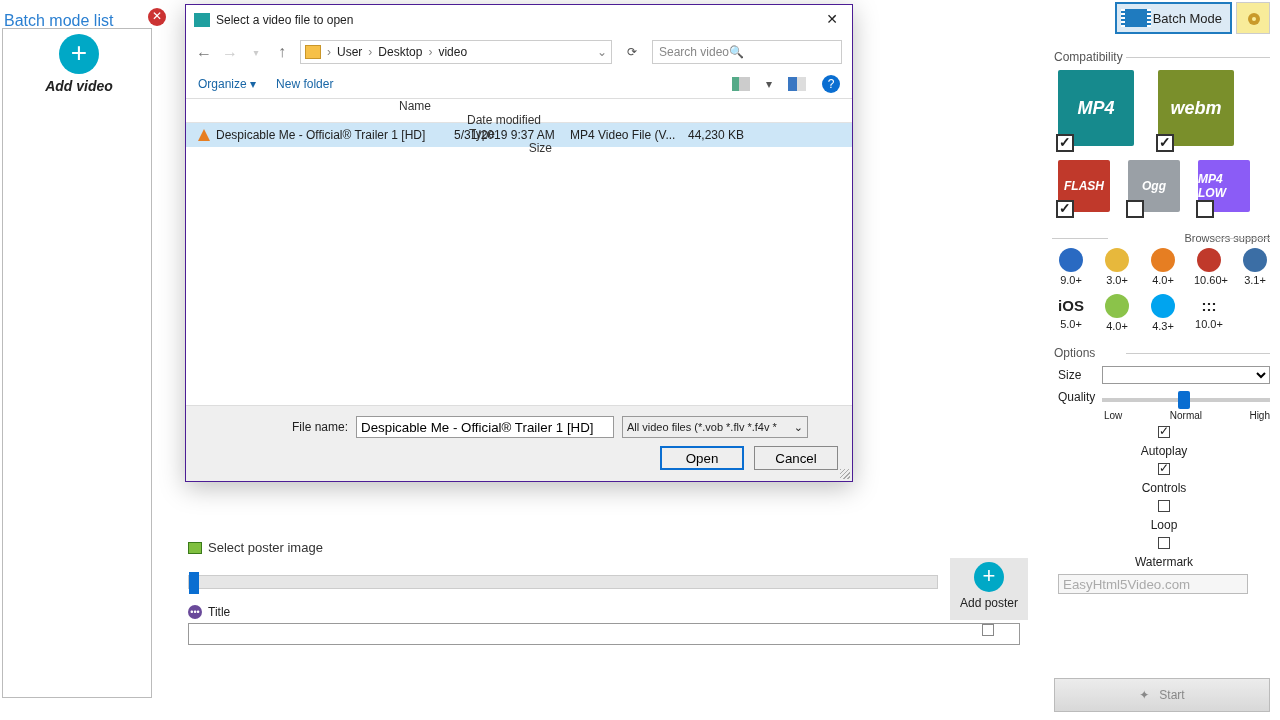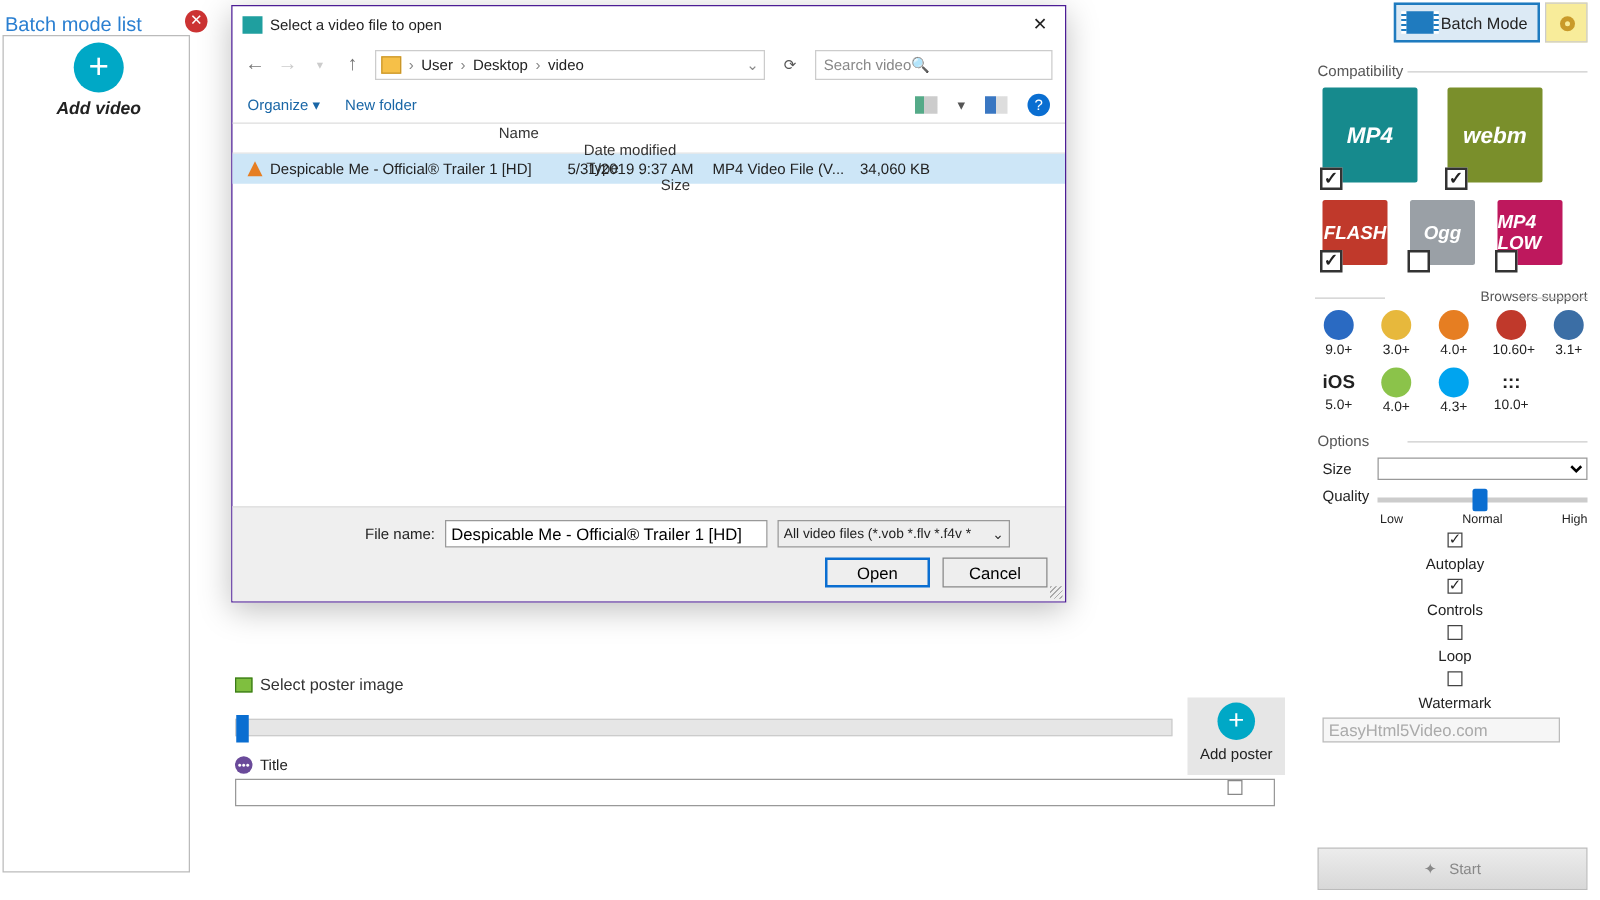--- a/index.html
+++ b/index.html
@@ -39,21 +39,21 @@
 
 .sec-title{ font-size:12px; color:#555; margin:16px 0 6px 2px; position:relative;}
 .sec-title:after{content:"";position:absolute;left:72px;right:0;top:50%;border-top:1px solid #ccc;}
 .compat-grid{ display:flex; flex-wrap:wrap; gap:10px 20px; padding-left:6px;}
 .fmt{ position:relative; width:80px; height:80px; }
 .fmt .box{ width:76px;height:76px; border-radius:2px; position:relative; display:flex;align-items:center;justify-content:center; color:#fff; font-weight:bold; font-size:18px; font-style:italic;}
 .fmt .chk{ position:absolute; left:-2px; bottom:-2px; width:18px;height:18px; border:2px solid #333; background:#fff;}
 .fmt .chk.on:after{content:"✓";font-weight:bold;font-size:14px;position:absolute;left:1px;top:-2px;}
 .compat-grid2{ display:flex; gap:14px; padding-left:6px; margin-top:10px;}
 .compat-grid2 .fmt{width:56px;height:56px;}
-.compat-grid2 .box{width:52px;height:52px;font-size:15px;}
+.compat-grid2 .box{width:52px;height:52px;font-size:12px;}
 
 .browsers-title{ text-align:right; font-size:11px; color:#555; margin:16px 0 4px; position:relative;}
 .browsers-title:before,.browsers-title:after{content:"";position:absolute;top:50%;width:56px;border-top:1px solid #ccc;}
 .browsers-title:before{left:0}.browsers-title:after{right:0}
 .brow-grid{ display:flex; flex-wrap:wrap; gap:6px 16px; padding-left:4px;}
 .brow{ width:30px; text-align:center; font-size:11px;}
 .brow .ico{ width:24px;height:24px;border-radius:50%; margin:0 auto 2px;}
 
 .options-list{ padding-left:6px; margin-top:6px;}
 .opt-row{ display:flex; align-items:center; gap:6px; margin:6px 0;}
@@ -153,21 +153,21 @@
     <div class="fh-name">Name</div>
     <div class="fh-date">Date modified</div>
     <div class="fh-type">Type</div>
     <div class="fh-size">Size</div>
   </div>
   <div class="file-row">
     <span class="vlc-ico"></span>
     <div class="fh-name" style="width:238px">Despicable Me - Official® Trailer 1 [HD]</div>
     <div class="fh-date">5/31/2019 9:37 AM</div>
     <div class="fh-type">MP4 Video File (V...</div>
-    <div class="fh-size">34,060 KB</div>
+    <div class="fh-size">44,230 KB</div>
   </div>
   <div class="dlg-bottom">
     <div class="fn-row">
       <label style="margin-left:92px">File name:</label>
       <input class="fn-input" value="Despicable Me - Official® Trailer 1 [HD]" style="">
       <div class="filter-sel">
           <span>All video files (*.vob *.flv *.f4v *</span>
           <span>⌄</span>
         </div>
     </div>
@@ -226,21 +226,21 @@
   <div class="compat-grid2" id="fmt-small">
       <div class="fmt">
         <div class="box" style="background:#c0392b">FLASH</div>
         <div class="chk on"></div>
       </div>
       <div class="fmt">
         <div class="box" style="background:#9aa0a6">Ogg</div>
         <div class="chk "></div>
       </div>
       <div class="fmt">
-        <div class="box" style="background:#be185d">MP4 LOW</div>
+        <div class="box" style="background:#8b5cf6">MP4 LOW</div>
         <div class="chk "></div>
       </div>
     </div>
   <div class="browsers-title">Browsers support</div>
   <div class="brow-grid" id="brow1">
       <div class="brow">
         <div class="ico" style="background:#2a6ac2"></div>
         <div>9.0+</div>
       </div>
       <div class="brow">

